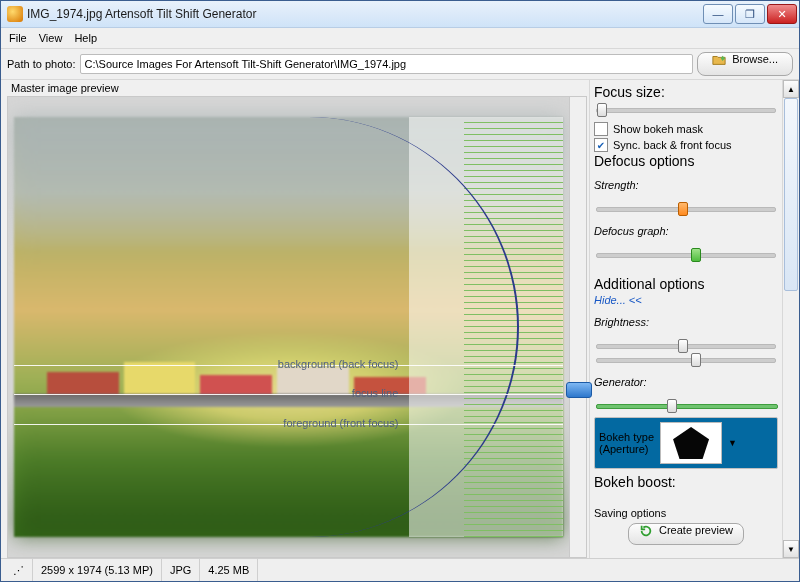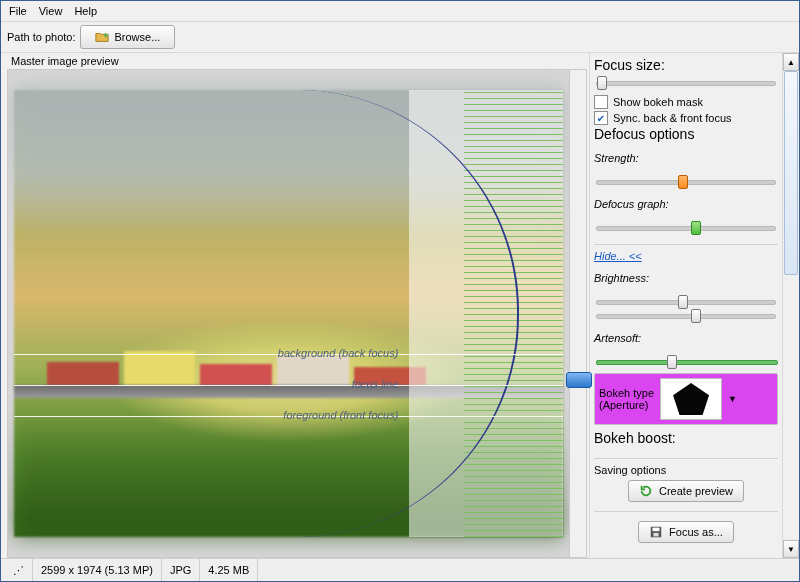--- a/index.html
+++ b/index.html
@@ -8,21 +8,21 @@
  .titlebar .app-icon{width:16px;height:16px;margin:0 4px;background:radial-gradient(circle at 35% 35%,#ffda6d,#d77500);border-radius:3px}
  .titlebar .title{flex:1;font-size:12px;color:#1a1a1a}
  .winbtns{display:flex;gap:2px}
  .winbtn{width:28px;height:18px;border:1px solid #6f8fb5;border-radius:3px;display:flex;align-items:center;justify-content:center;background:linear-gradient(#f6fbff,#d5e6f9);font-size:11px;color:#2b4c7d}
  .winbtn.close{background:linear-gradient(#f08d8d,#cb2222);color:#fff;border-color:#9a1717}
  .menubar{height:20px;display:flex;align-items:center;gap:12px;padding:0 8px;background:#f0f0f0;border-bottom:1px solid #d8d8d8}
  .menubar span{cursor:default}
  .pathrow{height:26px;display:flex;align-items:center;gap:4px;padding:2px 6px;border-bottom:1px solid #d8d8d8}
  .pathlabel{white-space:nowrap}
  .pathinput{flex:1;height:18px;border:1px solid #bcbcbc;border-radius:2px;padding:0 4px;background:#fff;color:#000;font:inherit}
- .btn{height:22px;border:1px solid #a9a9a9;border-radius:3px;background:linear-gradient(#fdfdfd,#e4e4e4);padding:0 14px;display:flex;align-items:center;gap:6px;cursor:default}
+ .btn{height:22px;border:1px solid #a9a9a9;border-radius:8px;background:linear-gradient(#fdfdfd,#e4e4e4);padding:0 14px;display:flex;align-items:flex-start;gap:6px;cursor:default}
  .btn.small{height:20px;padding:0 10px}
  .btn svg{width:14px;height:14px}
  .content{flex:1;display:flex;overflow:hidden}
  .leftpane{flex:1;display:flex;flex-direction:column;padding:2px 2px 0 6px}
  .preview-label{margin:0 0 2px 4px}
  .preview-wrap{flex:1;display:flex}
  .preview{flex:1;border:1px solid #c9c9c9;background:#d6d6d6;position:relative;overflow:hidden}
  .scene{position:absolute;inset:20px 6px 20px 6px;
    background:
     radial-gradient(ellipse 60% 25% at 50% 65%, #e3d98b 0%, #d1cf6e 28%, rgba(0,0,0,0) 55%),
@@ -41,69 +41,79 @@
  .sharp-road{position:absolute;left:0;right:0;top:66%;height:3%;background:linear-gradient(#6a6a6a,#9a9a9a)}
  .overlay{position:absolute;inset:20px 6px 20px 6px;pointer-events:auto}
  .ov-panel{position:absolute;top:0;bottom:0;right:0;width:28%;background:rgba(255,255,255,.55)}
  .ov-arc{position:absolute;top:0;bottom:0;right:8%;width:40%;border-right:2px solid #2b3a8b;border-radius:0 260px 260px 0}
  .ov-hatch{position:absolute;right:0;width:18%;top:0;bottom:0;
    background:repeating-linear-gradient(0deg,#7fbf63 0 1px,transparent 1px 6px)}
  .fline{position:absolute;left:0;right:0;border-top:1px solid rgba(255,255,255,.9)}
  .fline.back{top:59%}
  .fline.focus{top:66%}
  .fline.front{top:73%}
- .flabel{position:absolute;right:30%;transform:translateY(-55%);color:#50617f;font-style:italic}
+ .flabel{position:absolute;right:30%;transform:translateY(-55%);color:#50617f;}
  .flabel.back{top:59%}
  .flabel.focus{top:66%}
  .flabel.front{top:73%}
  .vscroll{width:16px;border:1px solid #c9c9c9;border-left:0;background:#f0f0f0;position:relative}
  .vscroll .thumb{position:absolute;left:-4px;width:24px;height:14px;top:62%;
    background:linear-gradient(#7fb8f3,#2d77cc);border:1px solid #1b5aa6;border-radius:3px}
  .rightpane{width:184px;border-left:1px solid #d8d8d8;background:#f0f0f0;display:flex;flex-direction:column;padding:4px;overflow:hidden}
  .rightpane .section{margin-bottom:5px}
  .section .hd{font-size:14px;color:#000;margin-bottom:2px}
  .subhd{font-style:italic;margin:10px 0}
  .slider{position:relative;height:14px}
  .slider .track{position:absolute;left:2px;right:2px;top:6px;height:3px;background:#cdcdcd;border:1px solid #b9b9b9;border-radius:2px}
  .slider .trackfill{position:absolute;left:2px;top:6px;height:3px;background:#6fc36f;border:1px solid #3e9d3e;border-radius:2px}
  .slider .thumb{position:absolute;top:1px;width:8px;height:12px;border:1px solid #777;background:linear-gradient(#fff,#dcdcdc);border-radius:2px}
  .slider.orange .thumb{background:linear-gradient(#ffb96d,#ff8a1f);border-color:#bb5e00}
  .slider.green .thumb{background:linear-gradient(#9fe28a,#4fbd3e);border-color:#2a8a1e}
  .chk{display:flex;align-items:center;gap:5px;margin:1px 0}
  .chk .box{width:12px;height:12px;border:1px solid #8d8d8d;background:#fff;display:flex;align-items:center;justify-content:center;font-size:10px;color:#1860b7}
  .divider{height:1px;background:#d0d0d0;margin:5px 0}
- .link{color:#1757c5;text-decoration:underline;font-style:italic}
- .bokehbox{display:flex;align-items:center;gap:6px;border:1px solid #c0c0c0;background:#d946ef;padding:4px;border-radius:2px}
+ .link{color:#1757c5;font-style:italic}
+ .bokehbox{display:flex;align-items:center;gap:6px;border:1px solid #c0c0c0;background:#0369a1;padding:4px;border-radius:2px}
  .bokehshape{width:60px;height:40px;background:#fff;border:1px solid #bbb;display:flex;align-items:center;justify-content:center}
  .pentagon{width:36px;height:32px;background:#060606;clip-path:polygon(50% 0,100% 38%,82% 100%,18% 100%,0 38%)}
  .dropdown-arrow{font-size:9px}
  .boostrow{display:flex;gap:8px}
  .boostrow>div{flex:1}
  .buttonsrow{display:flex;justify-content:center;margin:4px 0}
  .statusbar{height:22px;border-top:1px solid #cfcfcf;background:#efefef;display:flex;align-items:center;gap:0;padding:0 4px}
  .statusbar .cell{border-right:1px solid #cfcfcf;padding:0 8px;height:100%;display:flex;align-items:center}
  .rp-scroll{width:16px;border-left:1px solid #d8d8d8;background:#f0f0f0;position:relative}
  .rp-scroll .arrow{position:absolute;left:0;right:0;height:16px;background:linear-gradient(#fdfdfd,#e2e2e2);border:1px solid #bcbcbc;display:flex;align-items:center;justify-content:center;font-size:8px}
  .rp-scroll .arrow.up{top:0}
  .rp-scroll .arrow.dn{bottom:0}
  .rp-scroll .th{position:absolute;top:18px;left:1px;right:1px;height:40%;background:linear-gradient(#f3f7fc,#d9e6f5);border:1px solid #a8bedb;border-radius:2px}
 </style>
 </head>
 <body>
 
 <div class="window">
+ <div class="titlebar">
+  <div class="app-icon"></div>
+  <div class="title">IMG_1974.jpg Artensoft Tilt Shift Generator</div>
+  <div class="winbtns">
+   <div class="winbtn">—</div>
+   <div class="winbtn">❐</div>
+   <div class="winbtn close">✕</div>
+  </div>
+ </div>
 
  <div class="menubar">
   <span>File</span>
   <span>View</span>
   <span>Help</span>
  </div>
 
  <div class="pathrow">
   <span class="pathlabel">Path to photo:</span>
+  <input class="pathinput" value="C:\Source Images For Artensoft Tilt-Shift Generator\IMG_1974.jpg" style="">
   <div class="btn">
    <svg viewBox="0 0 16 16">
           <path fill="#e8b84d" stroke="#9c7516" d="M1 4h5l1 1h8v8H1z"></path>
           <path fill="#5fb551" d="M12 3l-2 3 2 3 3-3z"></path>
         </svg>
    <span>Browse...</span>
   </div>
  </div>
 
  <div class="content">
@@ -165,31 +175,32 @@
     </div>
     <div class="subhd">Defocus graph:</div>
     <div class="slider green">
       <div class="track"></div>
             <div class="thumb" style="left: calc(55% - 4px);"></div>
     </div>
    </div>
 
    <div class="divider"></div>
    <div class="section">
+    <div class="hd">Additional options</div>
     <span class="link">Hide... &lt;&lt;</span>
     <div class="subhd">Brightness:</div>
     <div class="slider">
             <div class="track"></div>
             <div class="thumb" style="left: calc(48% - 4px);"></div>
           </div>
     <div class="slider">
             <div class="track"></div>
             <div class="thumb" style="left: calc(55% - 4px);"></div>
           </div>
-    <div class="subhd">Artensoft:</div>
+    <div class="subhd">Generator:</div>
     <div class="slider">
       <div class="track"></div>
             <div class="trackfill" style="right: 0%;"></div>
             <div class="thumb" style="left: calc(42% - 4px);"></div>
     </div>
    </div>
 
    <div class="bokehbox">
      <div style="white-space:pre-line">Bokeh type
 (Aperture)</div>

